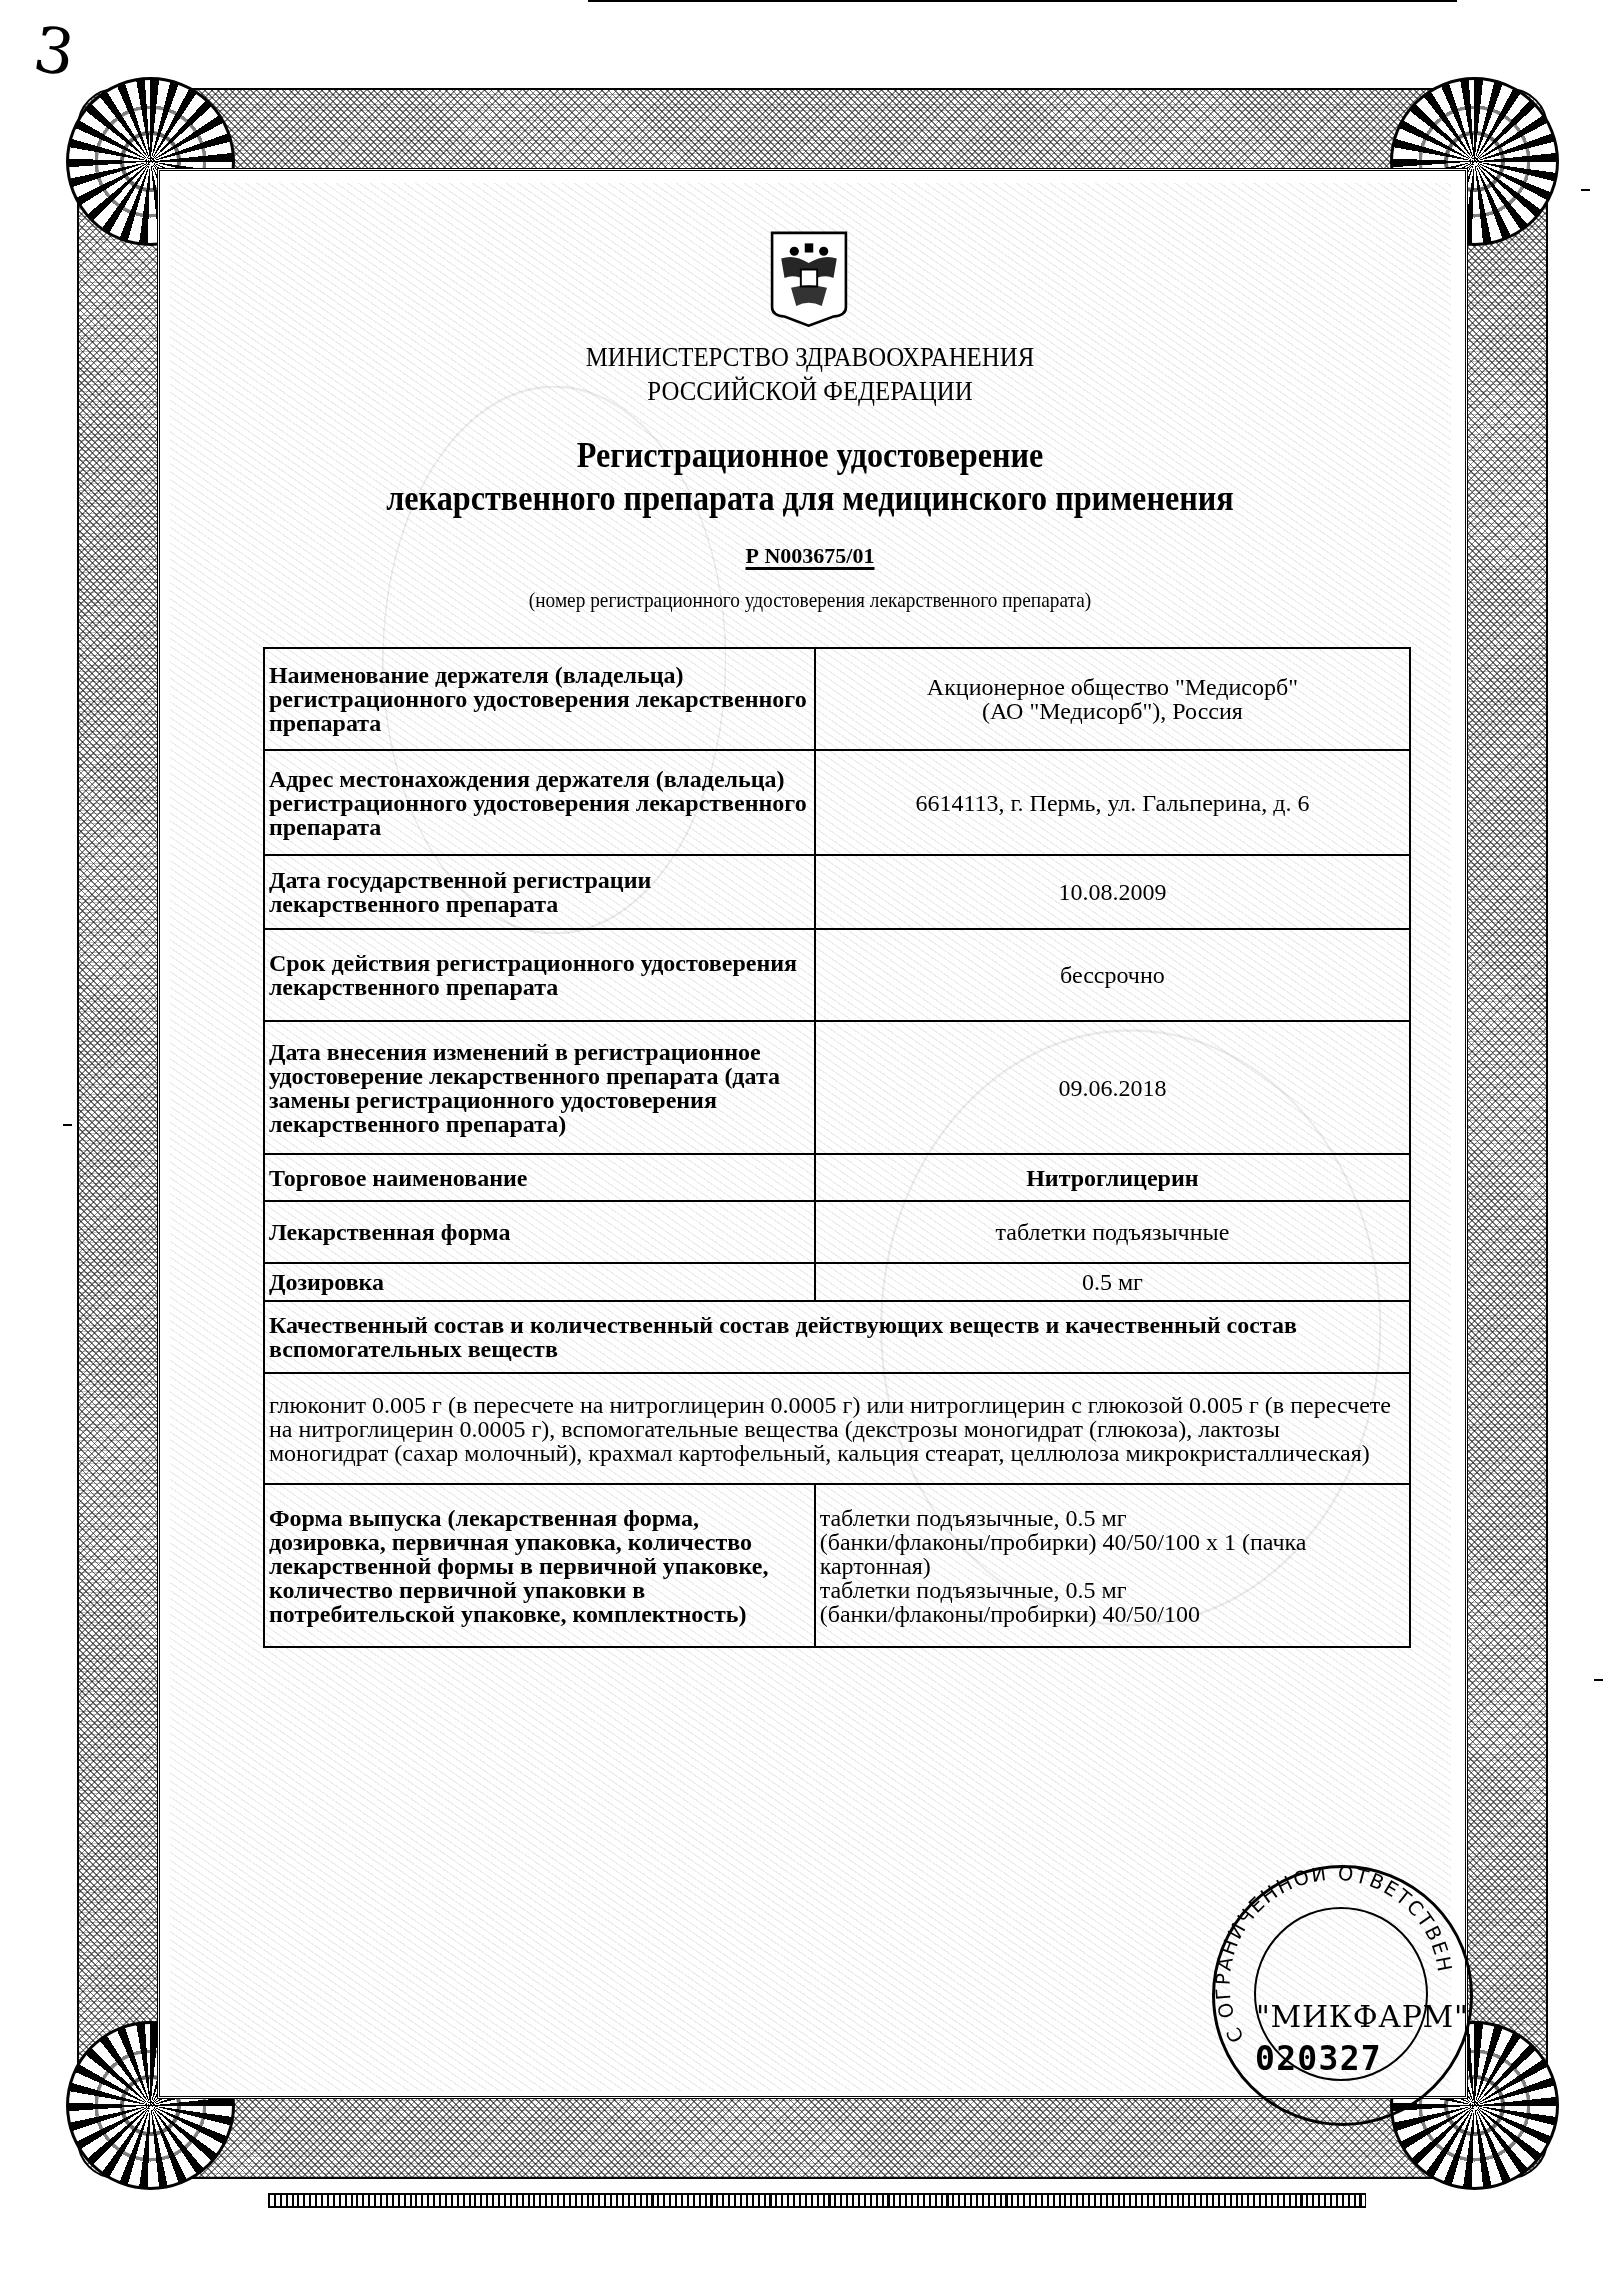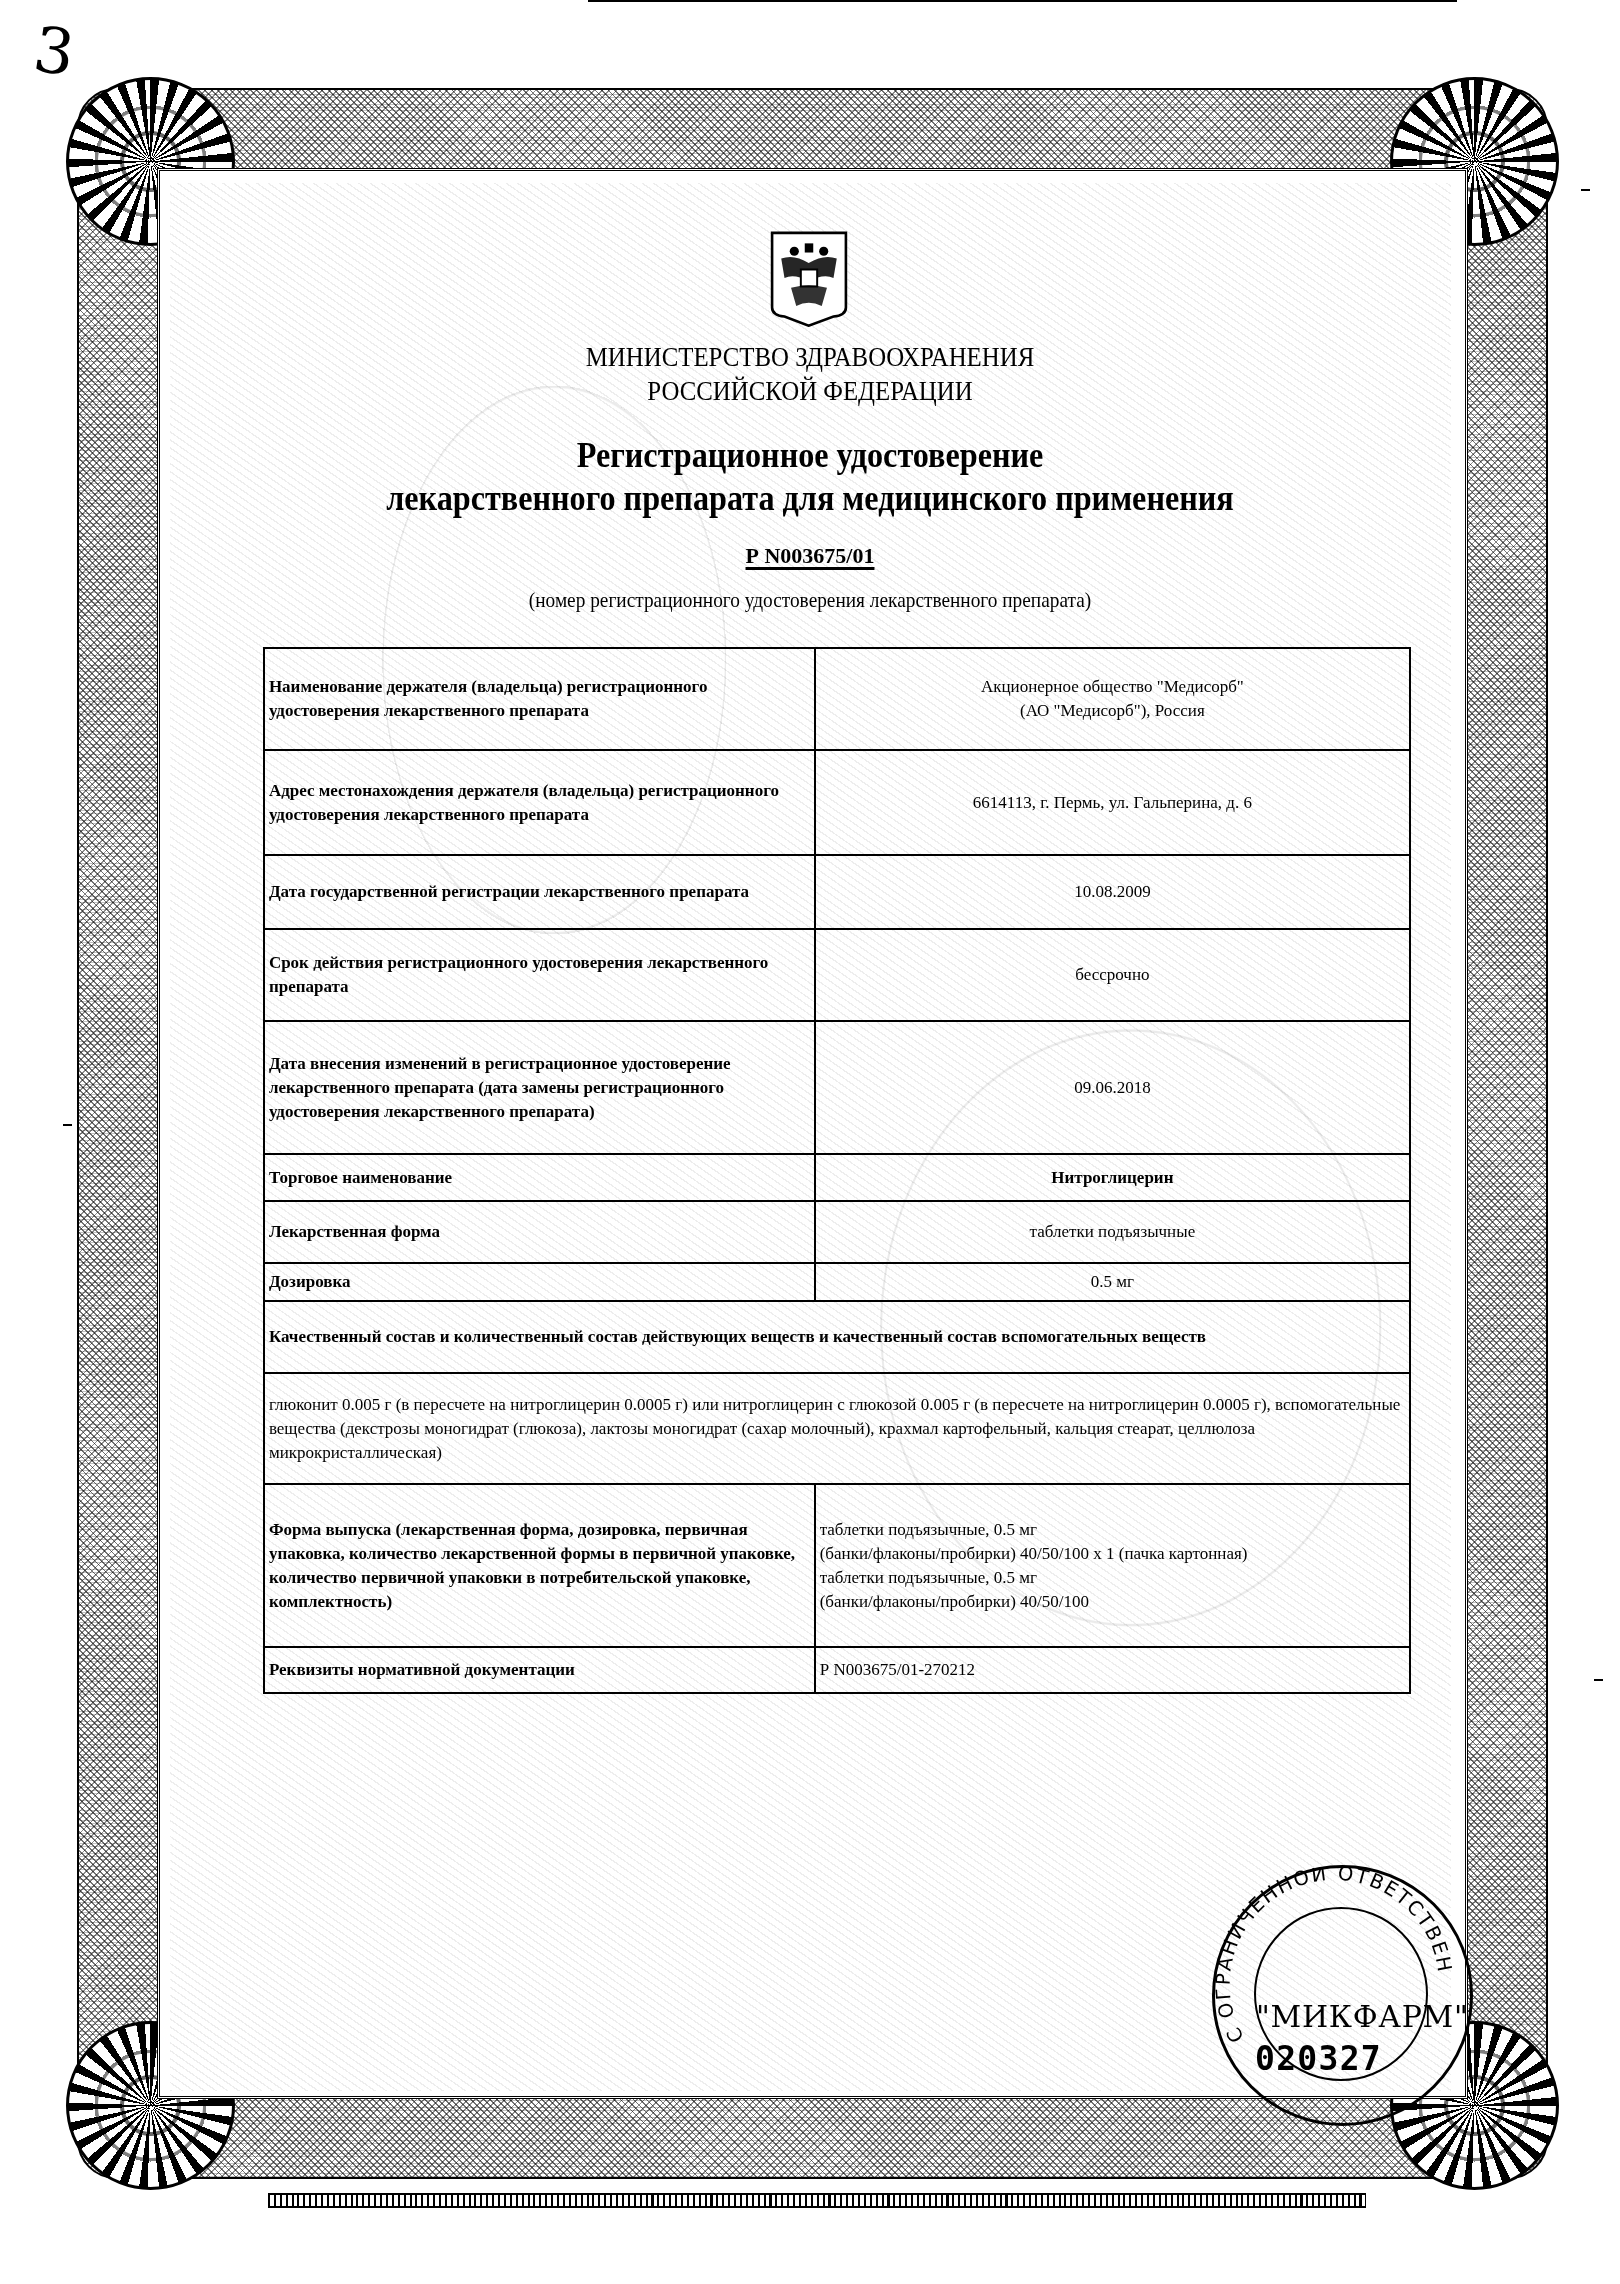--- a/index.html
+++ b/index.html
@@ -66,21 +66,21 @@
   .reg-number {
     top: 543px; font-size: 22px; font-weight: bold; line-height: 26px;
   }
   .reg-number span { text-decoration: underline; text-decoration-thickness: 2.6px; text-underline-offset: 3.9px; }
   .reg-number-caption {
     top: 587px; font-size: 21px; line-height: 26px; transform: scaleX(0.92);
   }
 
   table.cert {
     position: absolute; left: 263px; top: 647px; width: 1148px;
-    border-collapse: collapse; font-size: 17px; line-height: 24px; background: transparent;
+    border-collapse: collapse; font-size: 24px; line-height: 24px; background: transparent;
   }
   table.cert td {
     border: 2.6px solid #000; padding: 3.9px 3.9px 3.9px 3.9px; vertical-align: middle;
   }
   table.cert td.lbl { width: 541px; font-weight: bold; text-align: left; }
   table.cert td.val { text-align: center; }
   table.cert td.val.left { text-align: left; }
   table.cert td.val.bold { font-weight: bold; }
   table.cert td.section { text-align: center; }
   table.cert td.span-bold { font-weight: bold; text-align: left; }
@@ -199,24 +199,20 @@
     <td class="span-text" colspan="2">глюконит 0.005 г (в пересчете на нитроглицерин 0.0005 г) или нитроглицерин с глюкозой 0.005 г (в пересчете на нитроглицерин 0.0005 г), вспомогательные вещества (декстрозы моногидрат (глюкоза), лактозы моногидрат (сахар молочный), крахмал картофельный, кальция стеарат, целлюлоза микрокристаллическая)</td>
   </tr>
   <tr style="height:163px">
     <td class="lbl">Форма выпуска (лекарственная форма, дозировка, первичная упаковка, количество лекарственной формы в первичной упаковке, количество первичной упаковки в потребительской упаковке, комплектность)</td>
     <td class="val left">
       <div>таблетки подъязычные, 0.5 мг</div>
       <div>(банки/флаконы/пробирки) 40/50/100 х 1 (пачка картонная)</div>
       <div>таблетки подъязычные, 0.5 мг</div>
       <div>(банки/флаконы/пробирки) 40/50/100</div>
     </td>
-  </tr>
-  <tr style="height:46px">
-    <td class="lbl">Реквизиты нормативной документации</td>
-    <td class="val left">Р N003675/01-270212</td>
   </tr>
 </tbody>
   </table>
 
 <div class="stamp">
   <div class="stamp-inner"></div>
   <svg class="stamp-ring-text" viewBox="0 0 390 390">
     <defs>
         <path id="ring" d="M45 260 A160 160 0 1 1 340 150"></path>
       </defs>

